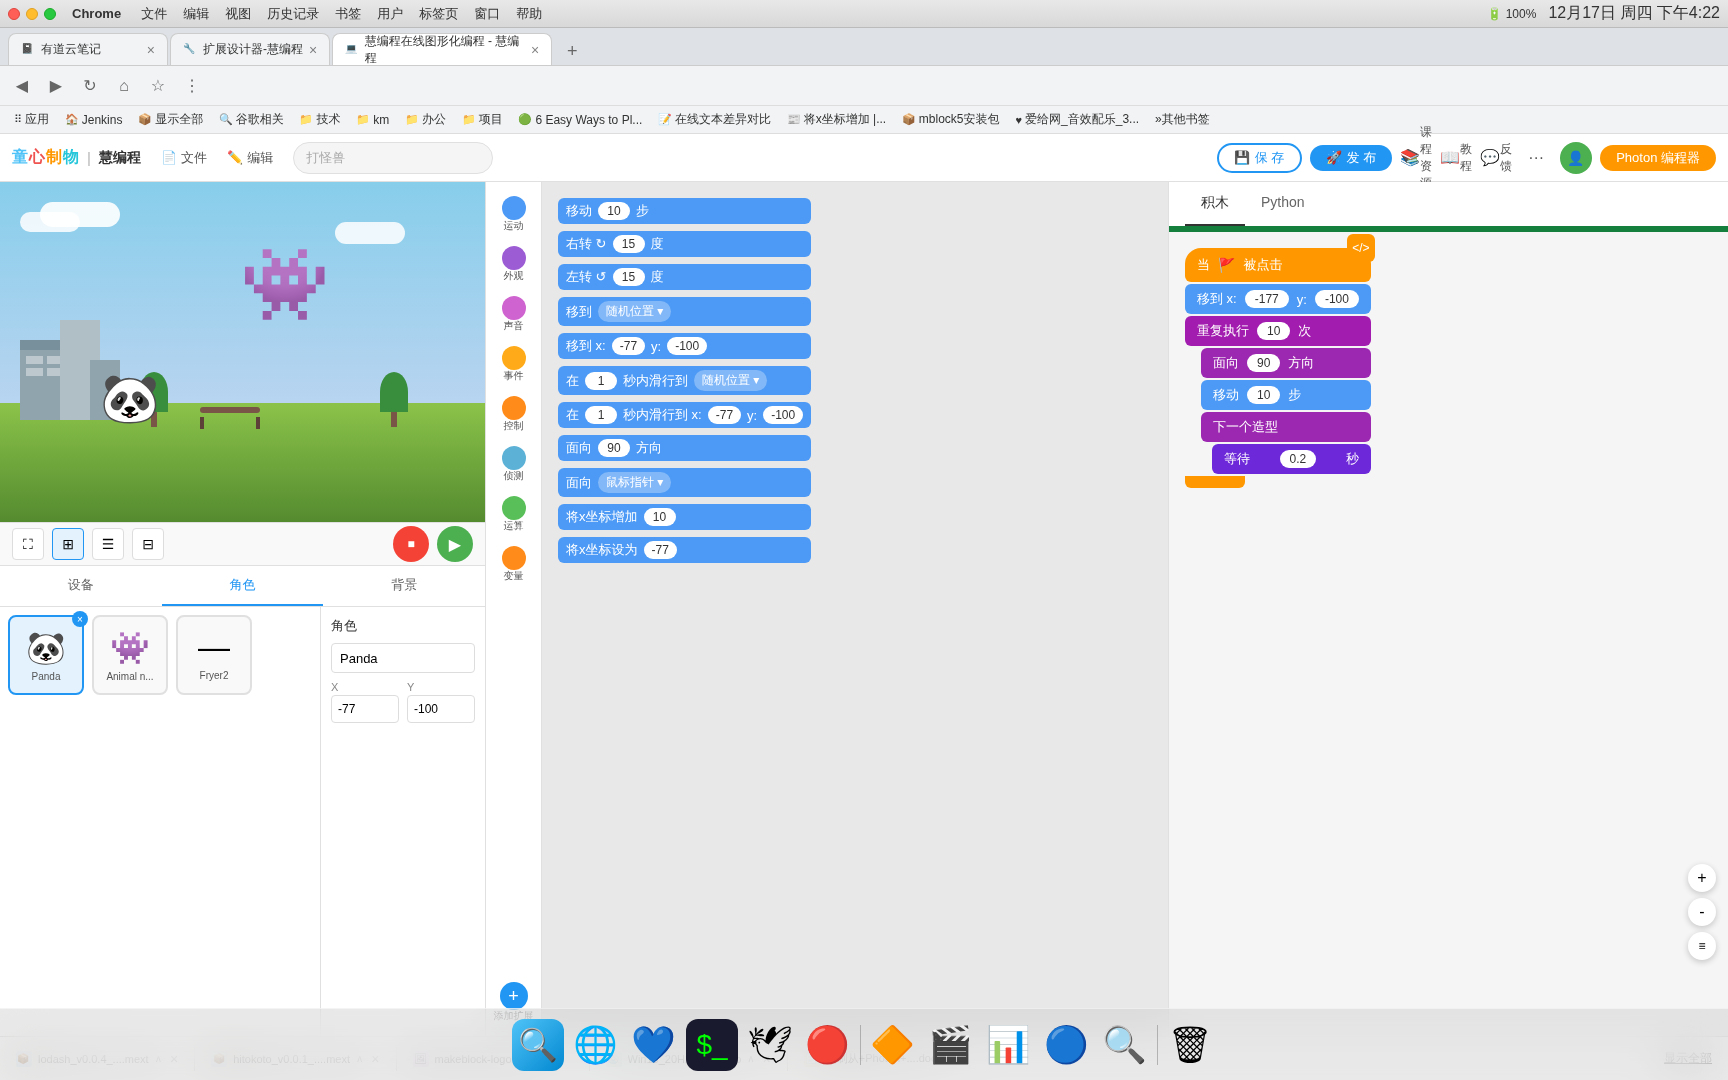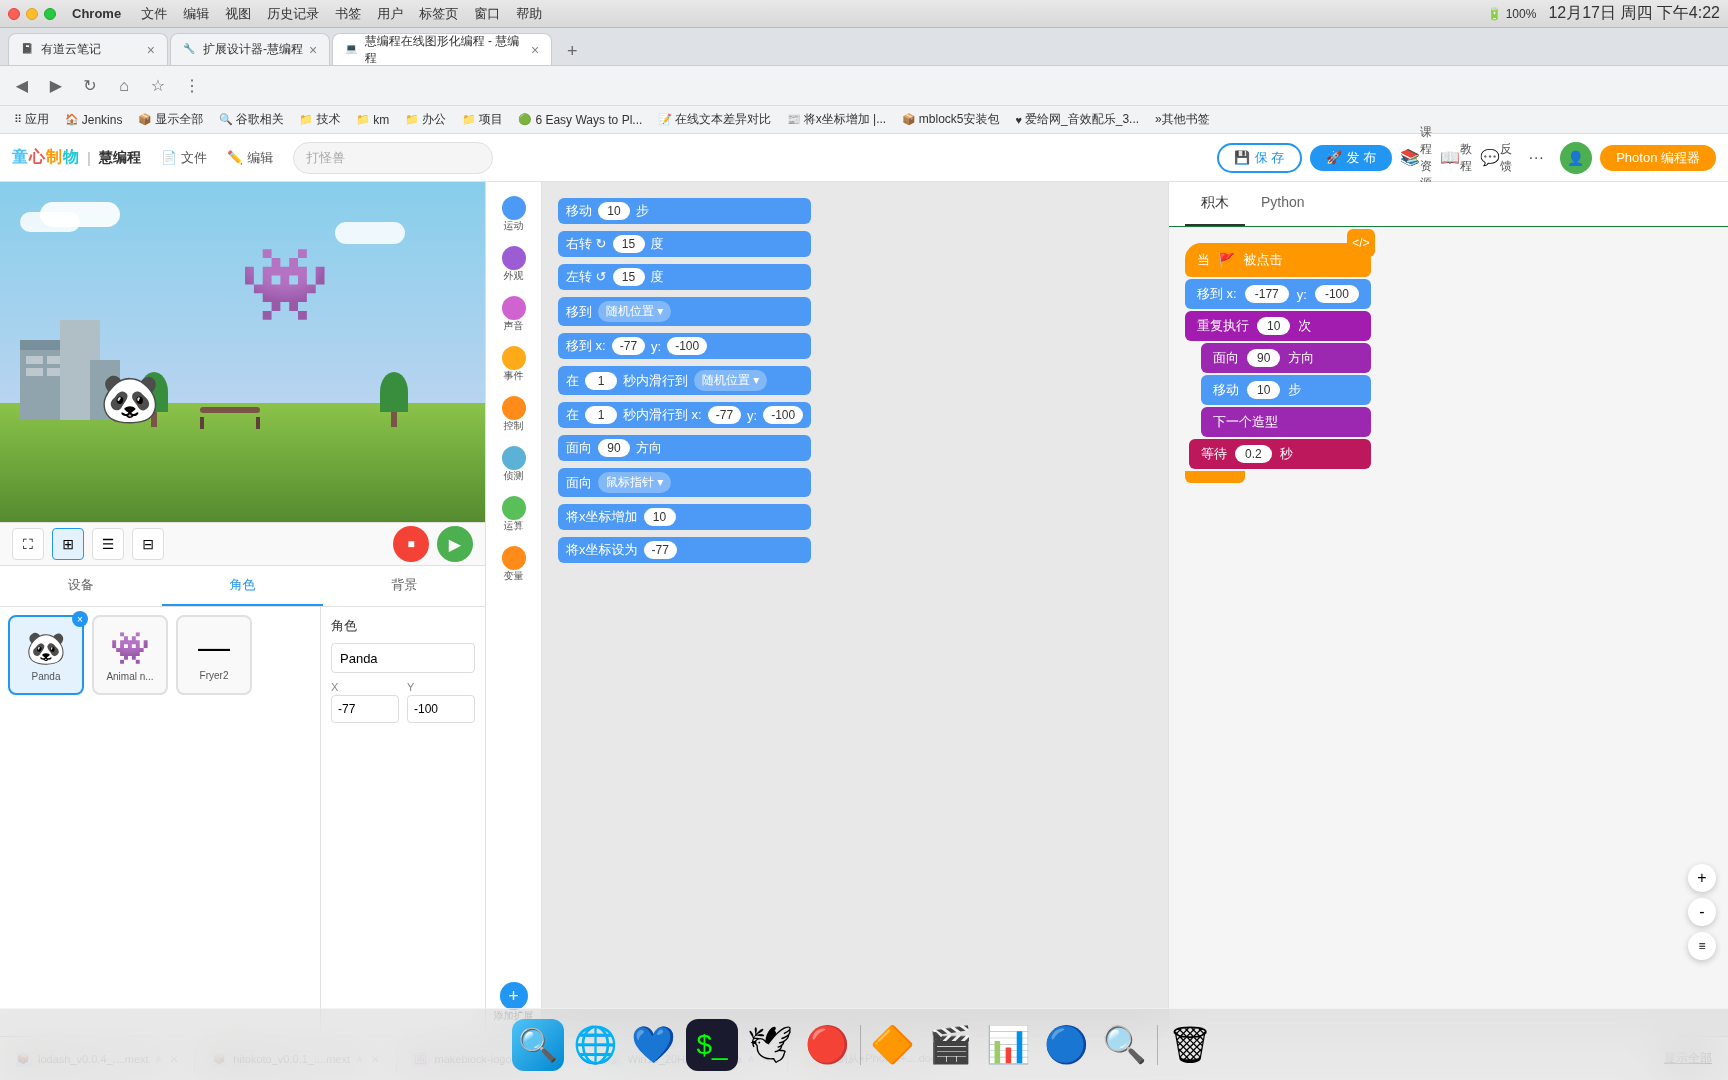--- a/index.html
+++ b/index.html
@@ -287,21 +287,21 @@
     .right-panel {
       width: 560px;
       background: #f5f5f5;
       border-left: 1px solid #e0e0e0;
       display: flex;
       flex-direction: column;
     }
     .right-tabs {
       display: flex;
       background: #fff;
-      border-bottom: 1px solid #15803d;
+      border-bottom: 6px solid #15803d;
       padding: 0 16px;
     }
     .right-tab { padding: 12px 16px; font-size: 14px; cursor: pointer; color: #666; }
     .right-tab.active { color: #333; border-bottom: 2px solid #333; font-weight: 500; }
     .right-content { flex: 1; padding: 16px; overflow: auto; }
 
     
     .script-block { display: flex; flex-direction: column; gap: 0; width: fit-content; }
     .sb { display: inline-flex; align-items: center; border-radius: 6px; padding: 6px 12px; font-size: 13px; color: #fff; font-weight: 500; gap: 8px; margin-bottom: 2px; white-space: nowrap; cursor: grab; }
     .sb-hat { background: #ff9800; border-radius: 16px 16px 6px 6px; padding: 8px 12px; }
@@ -791,21 +791,21 @@
         <div class="sb sb-blue" style="margin-left:16px;">
           <span>移动</span>
           <span class="sb-input">10</span>
           <span>步</span>
         </div>
 
         <div class="sb" style="background:#9c27b0;margin-left:16px;">
           <span>下一个造型</span>
         </div>
 
-        <div class="sb" style="background:#be185d;margin-left:4px;">
+        <div class="sb" style="background:#6d28d9;margin-left:27px;justify-content:space-between;">
           <span>等待</span>
           <span class="sb-input">0.2</span>
           <span>秒</span>
         </div>
 
         <div style="width:60px;height:12px;background:#ff9800;border-radius:0 0 6px 6px;"></div>
 
         <div class="expand-btn" style="position:absolute;right:-4px;top:0;">
           <span>&lt;/&gt;</span>
         </div>

